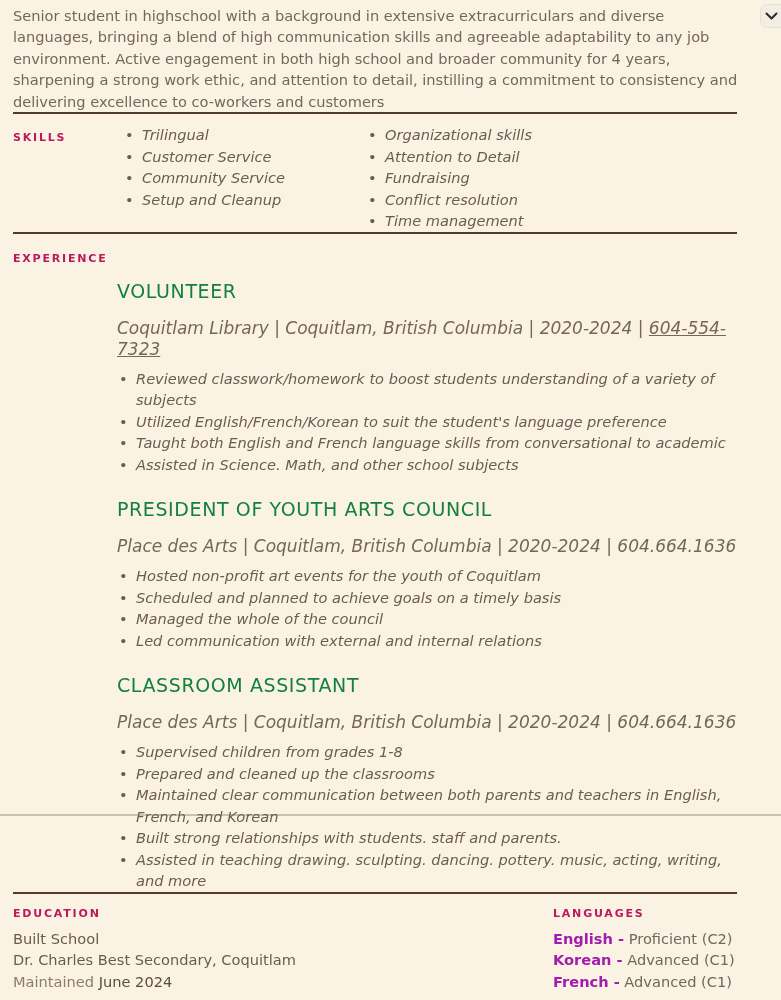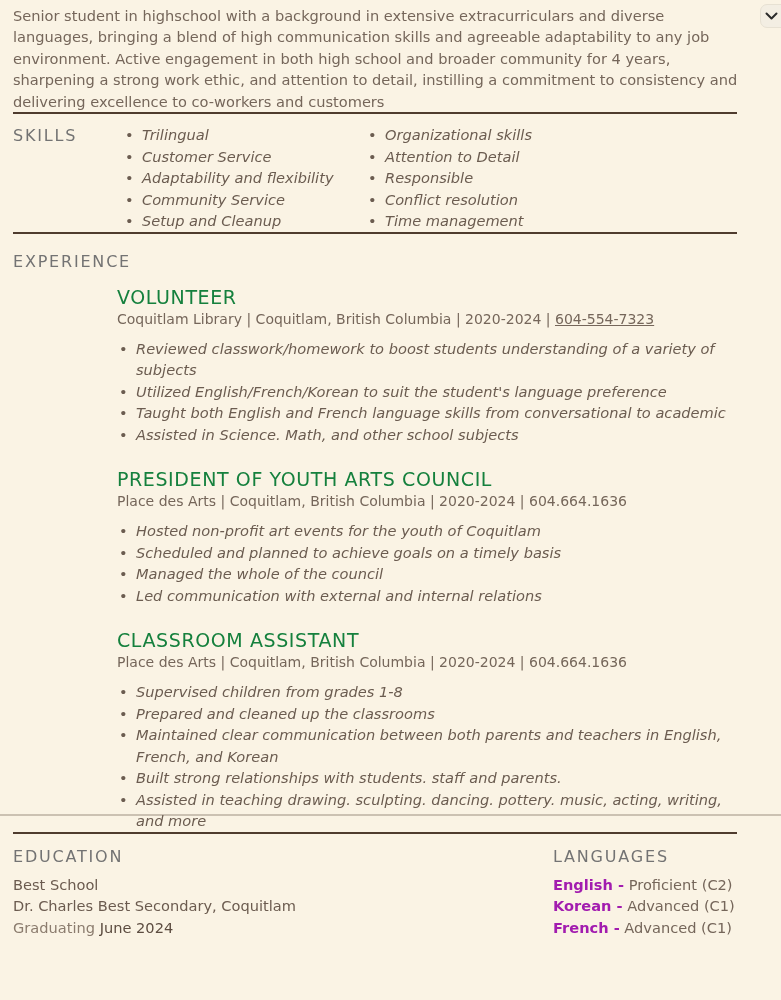--- a/index.html
+++ b/index.html
@@ -28,23 +28,23 @@
   hr.rule{
     border:none;
     border-top:2px solid #4f3c2e;
     width:724px;
     margin:0;
   }
   .rule-1{margin-top:12px;}
   .rule-2{margin-top:28px;}
   .rule-3{margin-top:22px;}
   .section-heading{
-    font-weight:normal;
-    color:#737373;
-    font-size:16px;
+    font-weight:bold;
+    color:#be185d;
+    font-size:11px;
     letter-spacing:1.8px;
   }
   
   .skills-row{
     display:flex;
     margin-top:10px;
   }
   .skills-heading-cell{width:110px;flex:none;padding-top:2px;}
   .skills-col{flex:none;}
   .skills-col-1{width:243px;}
@@ -72,24 +72,25 @@
   .job-1{margin-top:17px;}
   .job + .job{margin-top:25px;}
   .job-title{
     font-size:19px;
     font-weight:normal;
     color:#15803d;
     letter-spacing:0.6px;
     line-height:19px;
   }
   .job-meta{
-    font-size:14px;
+    font-size:17px;
     line-height:21px;
     color:#75665a;
-    margin-top:2px;
+    margin-top:17px;
+    font-style:italic;
   }
   .job-meta a{
     color:#75665a;
     text-decoration:underline;
   }
   .job ul.dots{margin-top:8px;}
   
   .bottom-grid{
     display:flex;
     margin-top:13px;
@@ -142,30 +143,29 @@
   <hr class="rule rule-1">
 
   <div class="skills-row">
     <div class="skills-heading-cell">
       <span class="section-heading">SKILLS</span>
     </div>
     <div class="skills-col skills-col-1">
       <ul class="dots">
         <li>Trilingual</li>
         <li>Customer Service</li>
-        <li>Adaptability and flexibility</li>
         <li>Community Service</li>
         <li>Setup and Cleanup</li>
       </ul>
     </div>
     <div class="skills-col">
       <ul class="dots">
         <li>Organizational skills</li>
         <li>Attention to Detail</li>
-        <li>Responsible</li>
+        <li>Fundraising</li>
         <li>Conflict resolution</li>
         <li>Time management</li>
       </ul>
     </div>
   </div>
 
   <hr class="rule rule-2">
 
   <div>
     <div class="section-heading experience-heading">EXPERIENCE</div>
@@ -204,23 +204,23 @@
       </ul>
     </div>
   </div>
 
   <hr class="rule rule-3">
 
   <div class="bottom-grid">
     <div class="bottom-left">
       <div class="section-heading">EDUCATION</div>
       <div class="edu-lines">
-        <div class="edu-line">Best School</div>
+        <div class="edu-line">Built School</div>
         <div class="edu-line">Dr. Charles Best Secondary, Coquitlam</div>
-        <div class="edu-line"><span class="edu-muted">Graduating </span><span class="edu-strong">June 2024</span></div>
+        <div class="edu-line"><span class="edu-muted">Maintained </span><span class="edu-strong">June 2024</span></div>
       </div>
     </div>
     <div class="bottom-right">
       <div class="section-heading">LANGUAGES</div>
       <div class="lang-lines">
         <div class="lang-line"><span class="lang-name">English -</span><span> Proficient (C2)</span></div>
         <div class="lang-line"><span class="lang-name">Korean -</span><span> Advanced (C1)</span></div>
         <div class="lang-line"><span class="lang-name">French -</span><span> Advanced (C1)</span></div>
       </div>
     </div>

